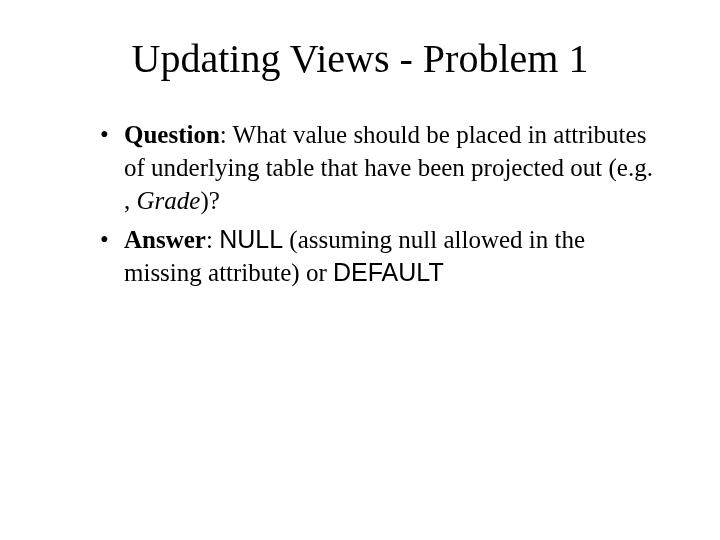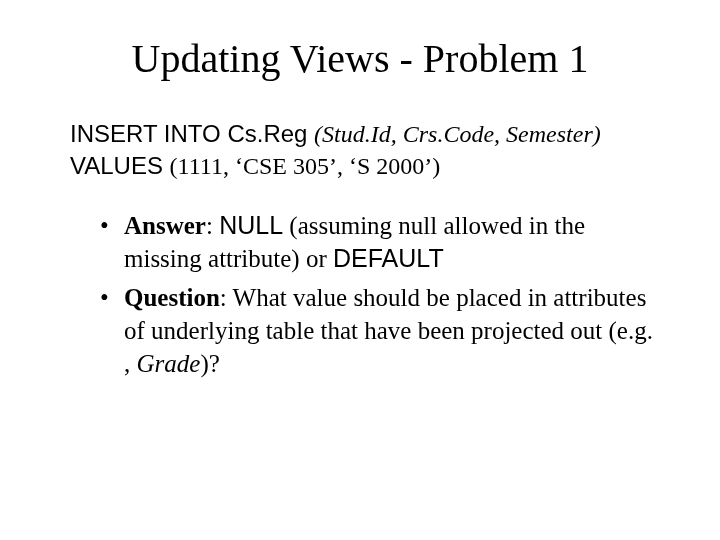--- a/index.html
+++ b/index.html
@@ -60,31 +60,23 @@
     font-weight: bold;
   }
 </style>
 </head>
 <body>
 
 <div class="slide">
 
   <div class="title">Updating Views - Problem 1</div>
 
-  <div class="code-block">
-    <div>
-      <span class="sans">INSERT INTO </span><span class="sans">Cs.Reg </span><span class="italic">(Stud.Id, Crs.Code, Semester)</span>
-    </div>
-    <div>
-      <span class="sans">VALUES </span><span>(1111, ‘CSE 305’, ‘S 2000’)</span>
-    </div>
-  </div>
 
   <ul class="body-list">
     <li>
-      <span class="bold">Answer</span><span>: </span><span class="sans">NULL</span><span> (assuming null allowed in the missing attribute) or </span><span class="sans">DEFAULT</span>
+      <span class="bold">Question</span><span>: What value should be placed in attributes of underlying table that have been projected out (e.g. , </span><span class="italic">Grade</span><span>)?</span>
     </li>
     <li>
-      <span class="bold">Question</span><span>: What value should be placed in attributes of underlying table that have been projected out (e.g. , </span><span class="italic">Grade</span><span>)?</span>
+      <span class="bold">Answer</span><span>: </span><span class="sans">NULL</span><span> (assuming null allowed in the missing attribute) or </span><span class="sans">DEFAULT</span>
     </li>
   </ul>
 
 </div>
 
 </body></html>

